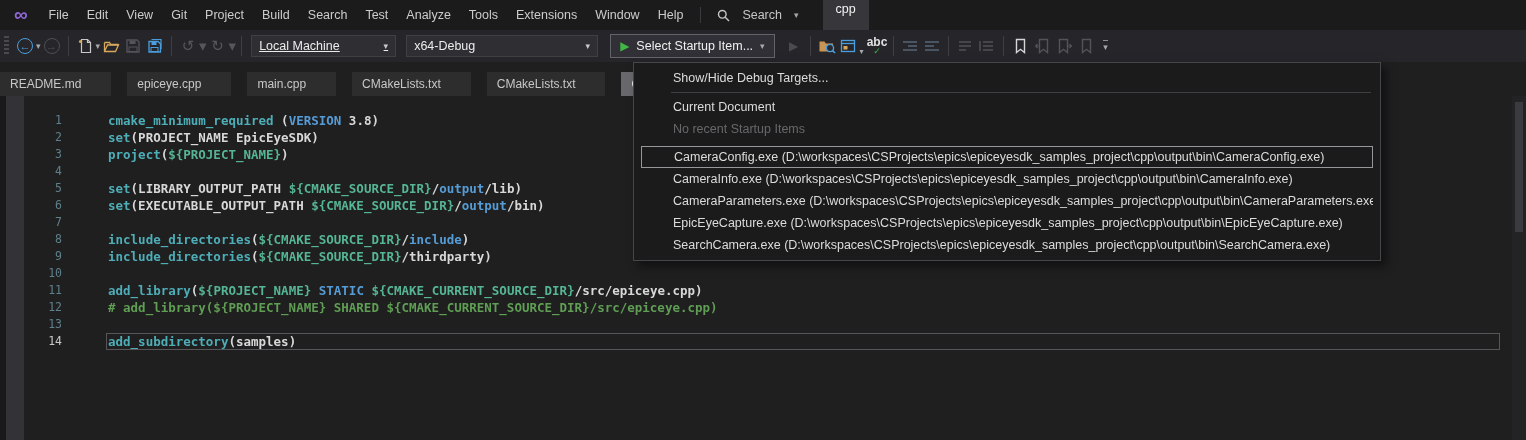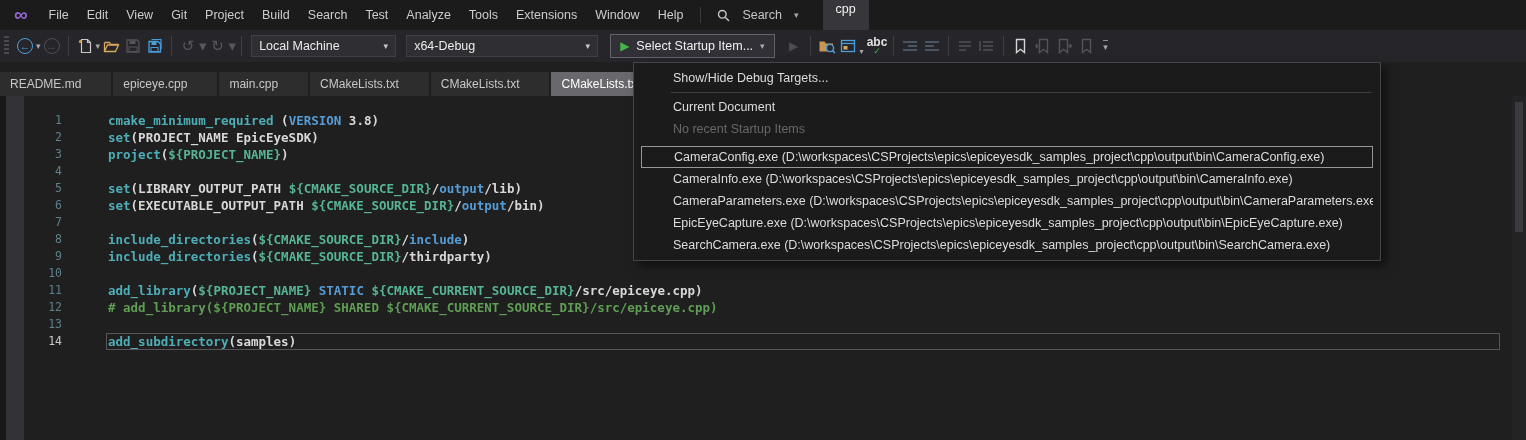--- a/index.html
+++ b/index.html
@@ -39,21 +39,21 @@
   .play-gray  { color:#4b4b51; font-size:12px; }
   .abc { display:flex; flex-direction:column; align-items:center; line-height:1; }
   .abc .t { font-size:12px; color:#e0e0e0; font-weight:bold; }
   .abc .c { font-size:9px; color:#3fae49; margin-top:-1px; }
   .overflow-caret { border-top:1px solid #8d8d92; padding-top:1px; margin-left:6px; }
 
   
   .tabstrip { position:absolute; top:62px; left:0; right:0; height:34px; background:#1f1f20;
               display:flex; align-items:flex-end; }
   .tab { height:24px; background:#2d2d2d; color:#c8c8c8; font-size:12px; display:flex;
-         align-items:center; padding:0 30px 0 10px; margin-right:2px; white-space:nowrap; flex:none; }
+         align-items:center; padding:0 30px 0 10px; margin-right:16px; white-space:nowrap; flex:none; }
   .tab.active { background:#68686d; color:#ffffff; }
 
   
   .editor { position:absolute; top:96px; left:0; right:0; bottom:0; background:#1f1f1f; }
   .strip-indicator { position:absolute; left:0; top:0; bottom:0; width:6px; background:#19191a; }
   .glyph-margin { position:absolute; left:6px; top:0; bottom:0; width:18px; background:#333337; }
   .code-area { position:absolute; left:0; right:16px; top:16px;
                font-family:"DejaVu Sans Mono", monospace; font-size:12.5px; font-weight:bold; }
   .row { display:flex; height:17px; line-height:17px; position:relative; }
   .num { width:62px; flex:none; text-align:right; color:#5f808b; font-weight:normal; font-size:11.5px; }
@@ -158,21 +158,21 @@
     <span class="tb-btn glyph-dis">
         <span>↺</span>
       </span>
     <span class="caret glyph-dis">▾</span>
     <span class="tb-btn glyph-dis">
         <span>↻</span>
       </span>
     <span class="caret glyph-dis">▾</span>
     <span class="tb-sep"></span>
 
-    <span class="combo" style="width:145px; margin-left:4px;">
+    <span class="combo" style="width:145px; margin-left:4px;text-decoration:underline;">
       <span>Local Machine</span>
       <span class="caret">▾</span>
     </span>
     <span class="combo" style="width:192px; margin-left:10px;">
       <span>x64-Debug</span>
       <span class="caret">▾</span>
     </span>
 
     <span class="startup-btn">
       <span class="play-green">▶</span>

